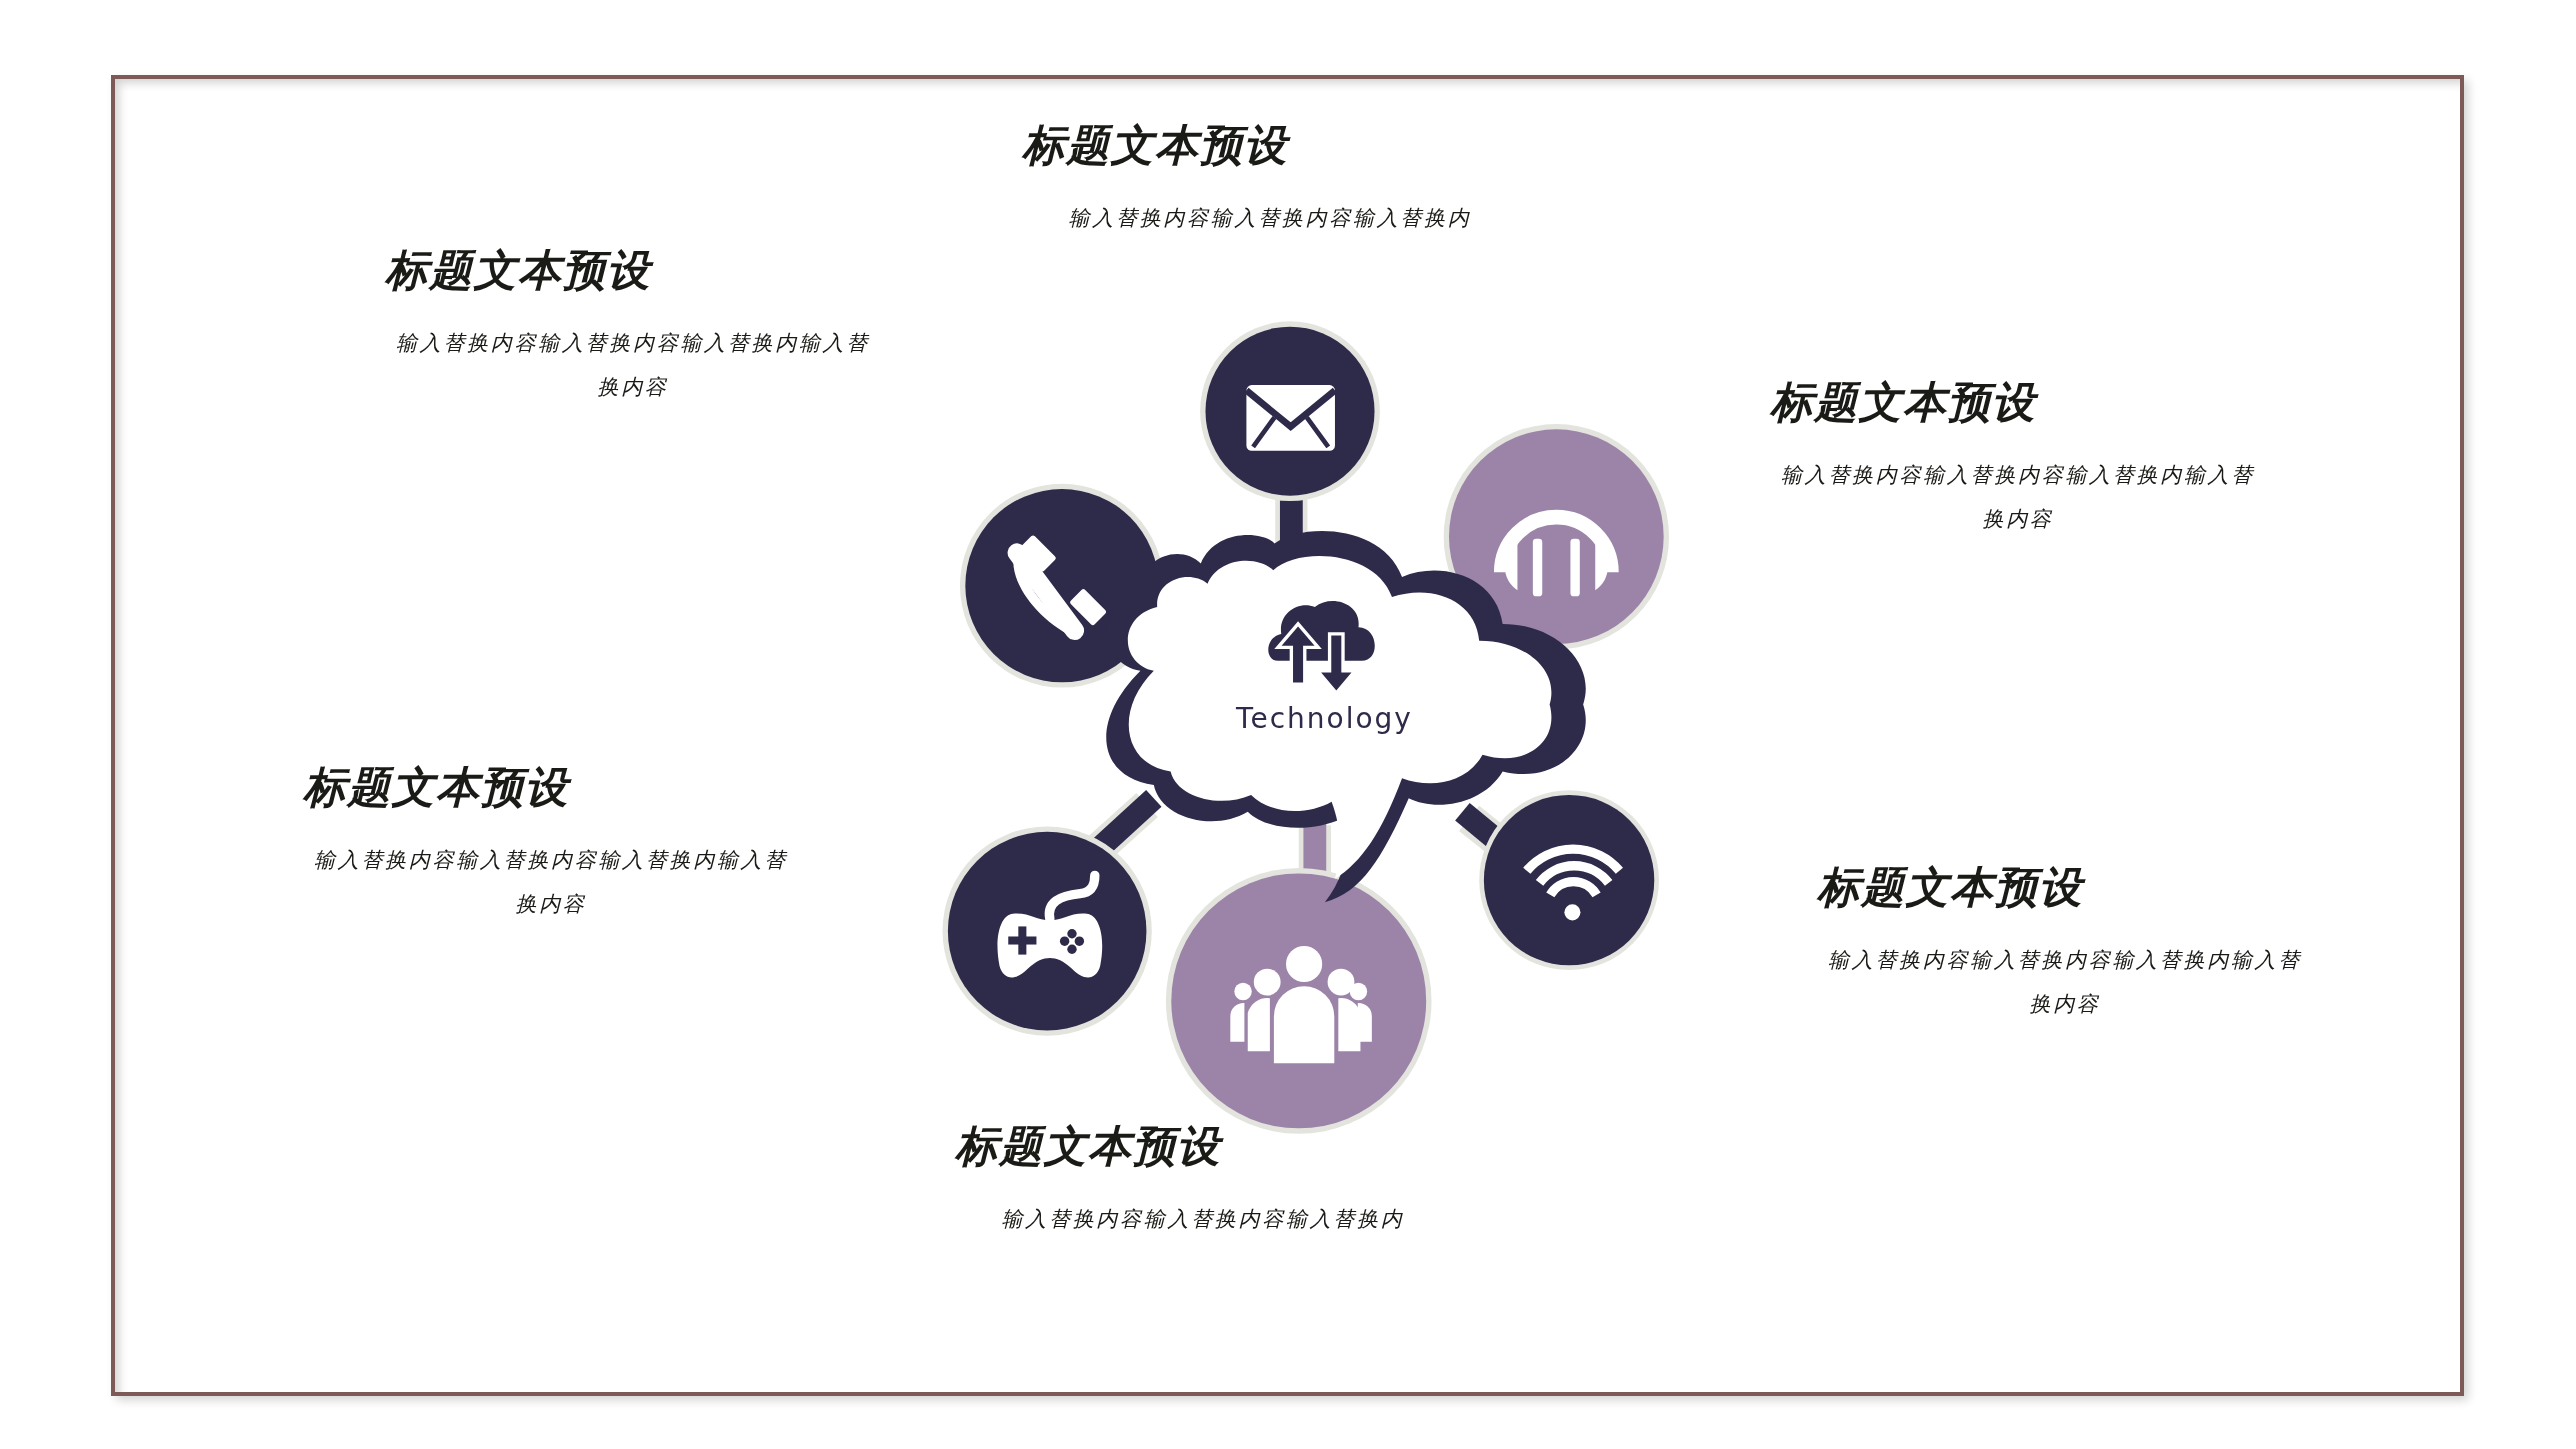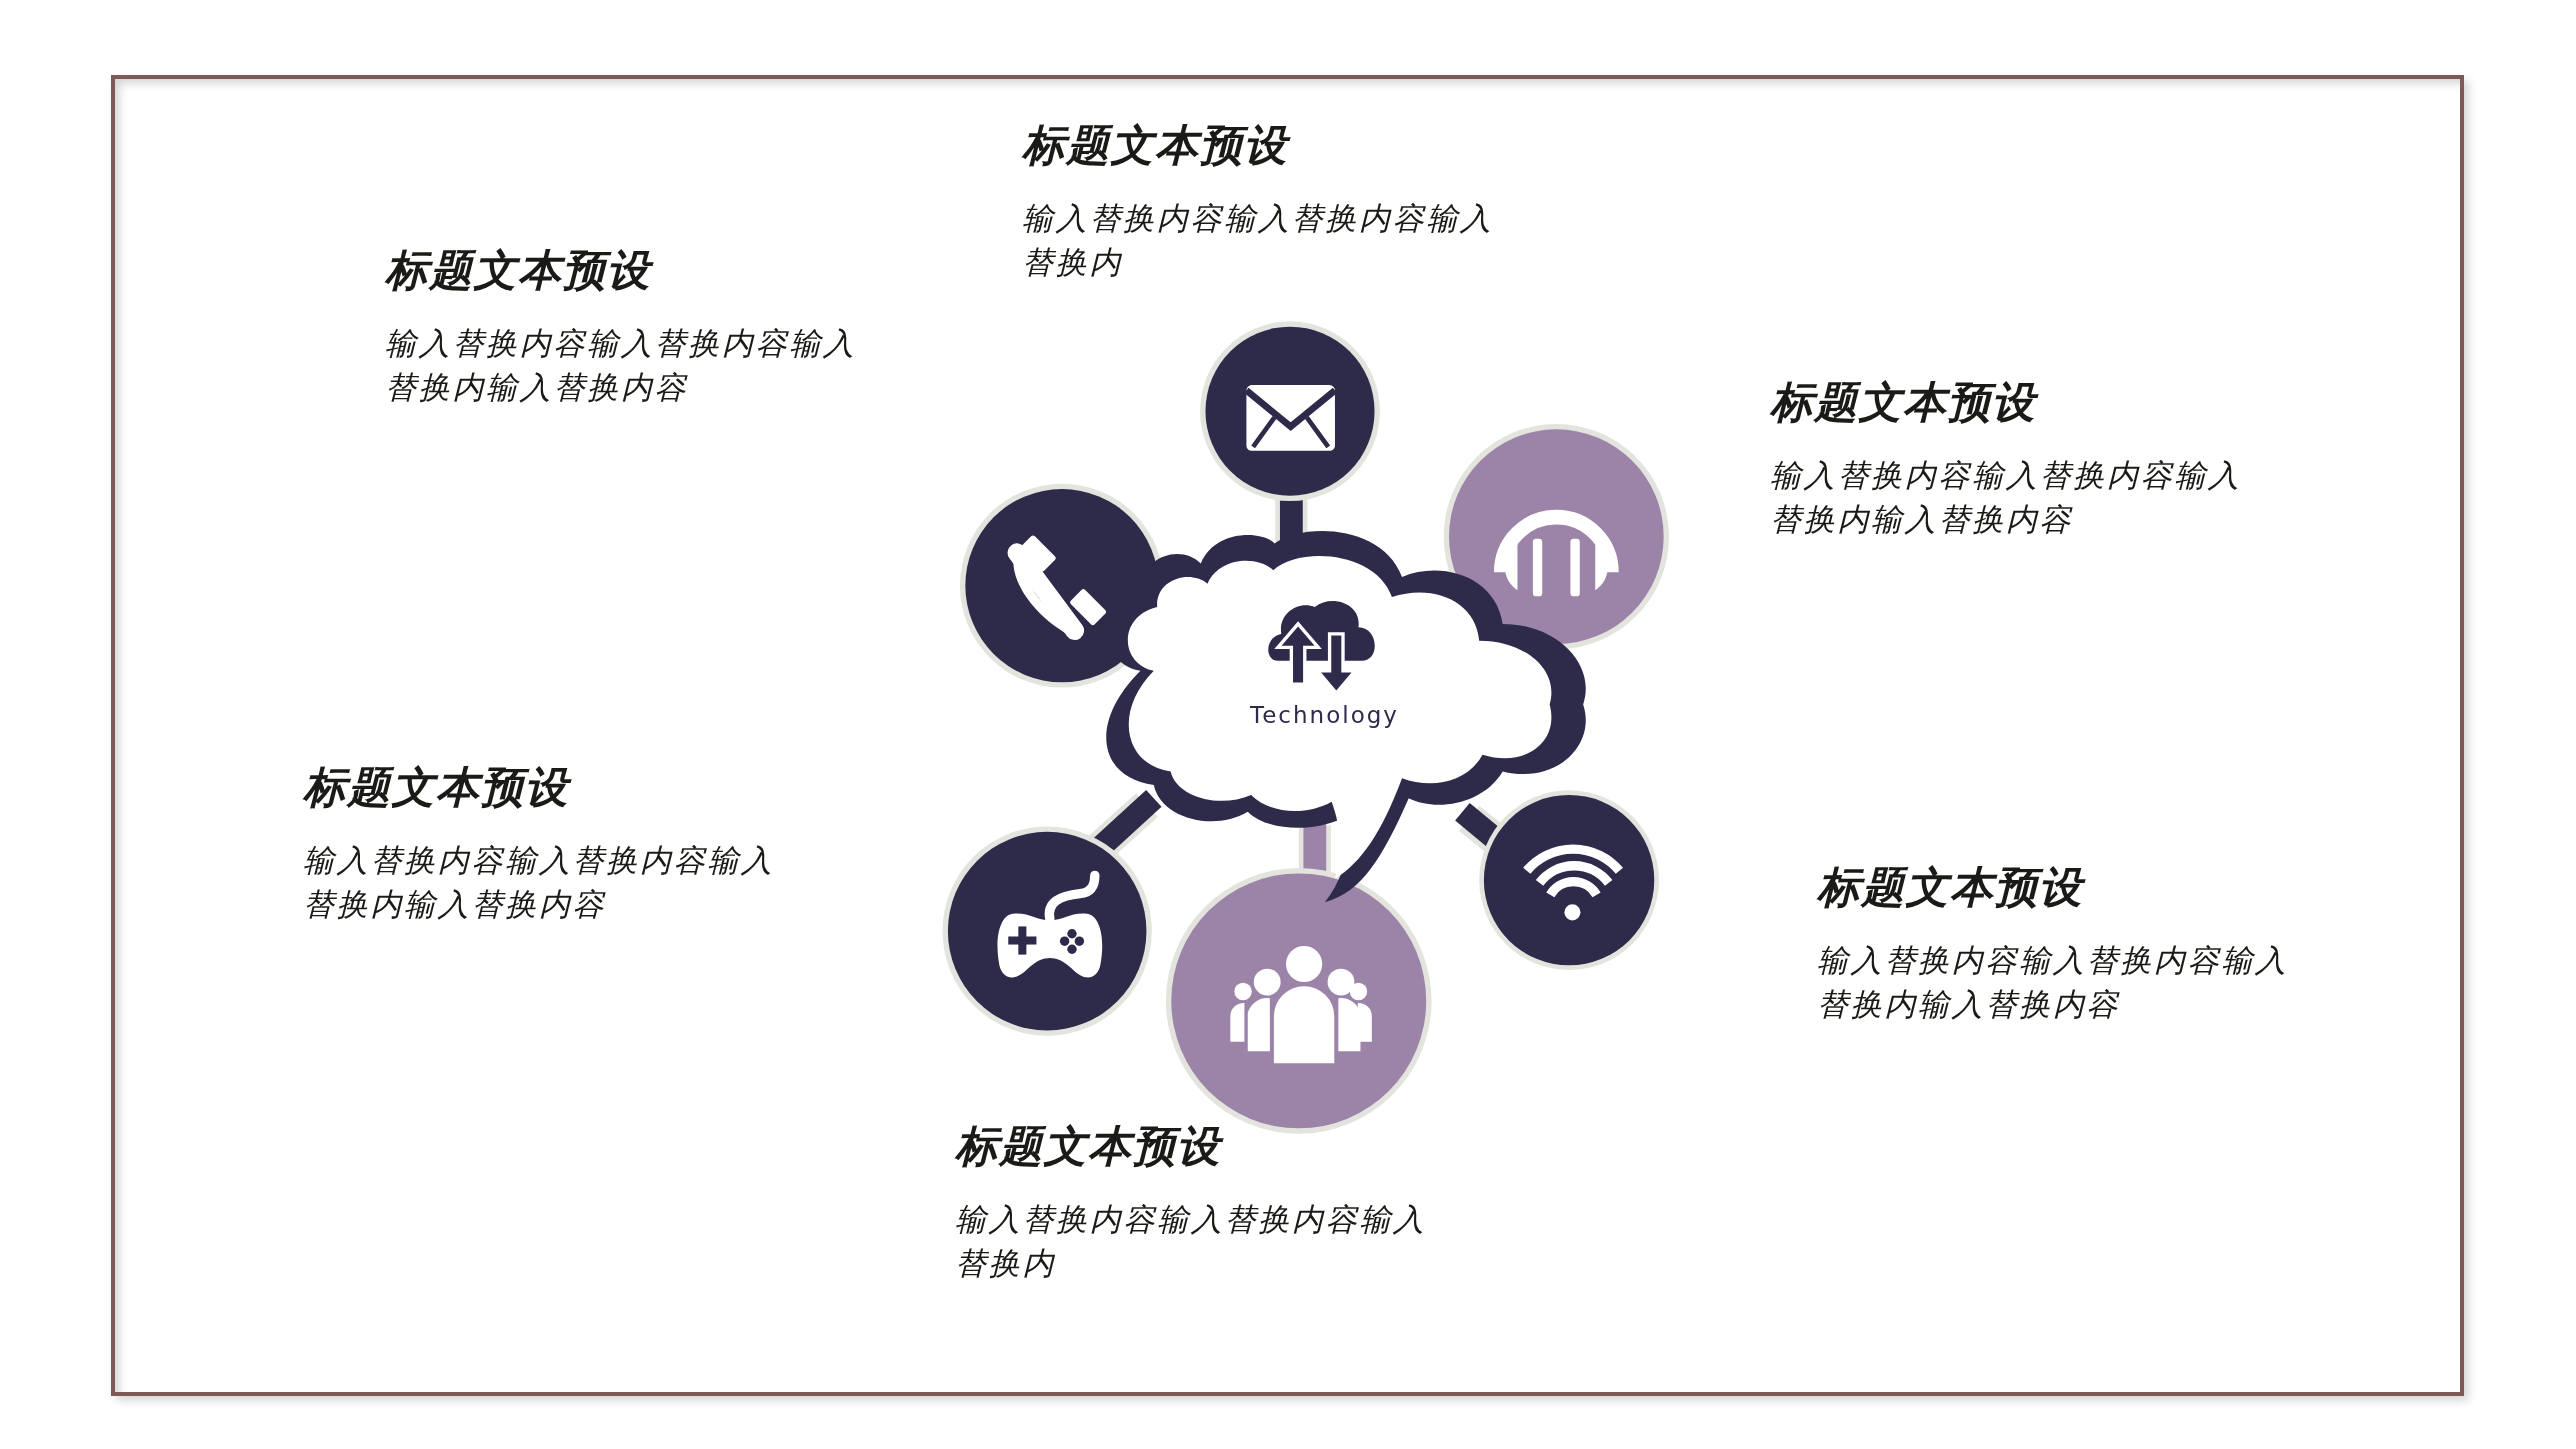--- a/index.html
+++ b/index.html
@@ -12,26 +12,26 @@
     background: #ffffff;
   }
   .diagram { position: absolute; left: 0; top: 0; width: 2576px; height: 1449px; }
   .block { position: absolute; color: #1a1a16; font-style: italic; }
   .block .title {
     font-family: "DejaVu Sans", sans-serif; font-weight: bold;
     font-size: 43px; line-height: 48px; white-space: nowrap; letter-spacing: 1.3px;
   }
   .block .body {
     font-family: "DejaVu Sans", sans-serif; font-weight: normal;
-    font-size: 31px; line-height: 44px; margin-top: 39px; width: 496px;
-    letter-spacing: 2.7px; word-break: break-all;
+    font-size: 21px; line-height: 44px; margin-top: 39px; width: 496px;
+    letter-spacing: 2.7px; word-break: break-all; text-align: center;
   }
   .cloud-label {
     position: absolute; left: 1234px; top: 702px; width: 181px; text-align: center;
-    font-family: "DejaVu Sans", sans-serif; font-size: 23px; color: #2e2a4a; letter-spacing: 2px;
+    font-family: "DejaVu Sans", sans-serif; font-size: 28px; color: #2e2a4a; letter-spacing: 2px;
   }
 </style>
 </head>
 <body>
 
 <div class="frame"></div>
 
 <svg class="diagram" viewBox="0 0 3840 2160" width="2576" height="1449" xmlns="http://www.w3.org/2000/svg">
 
   <g stroke-linecap="butt">

